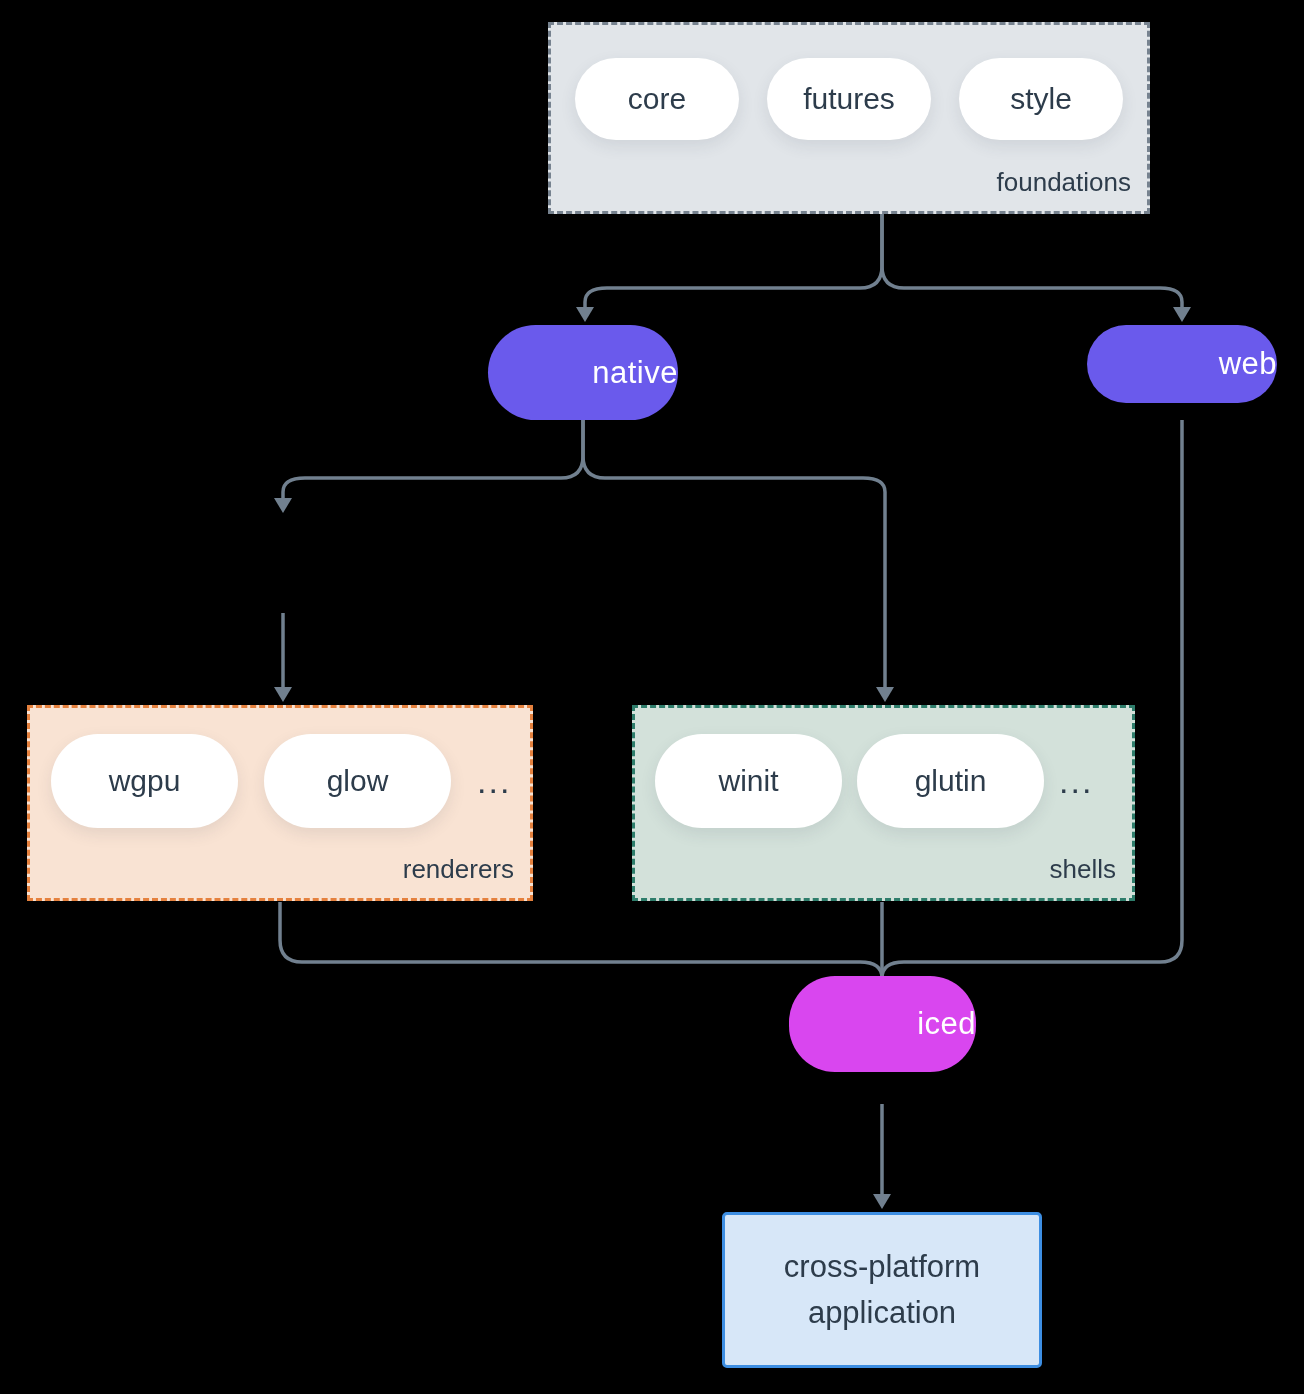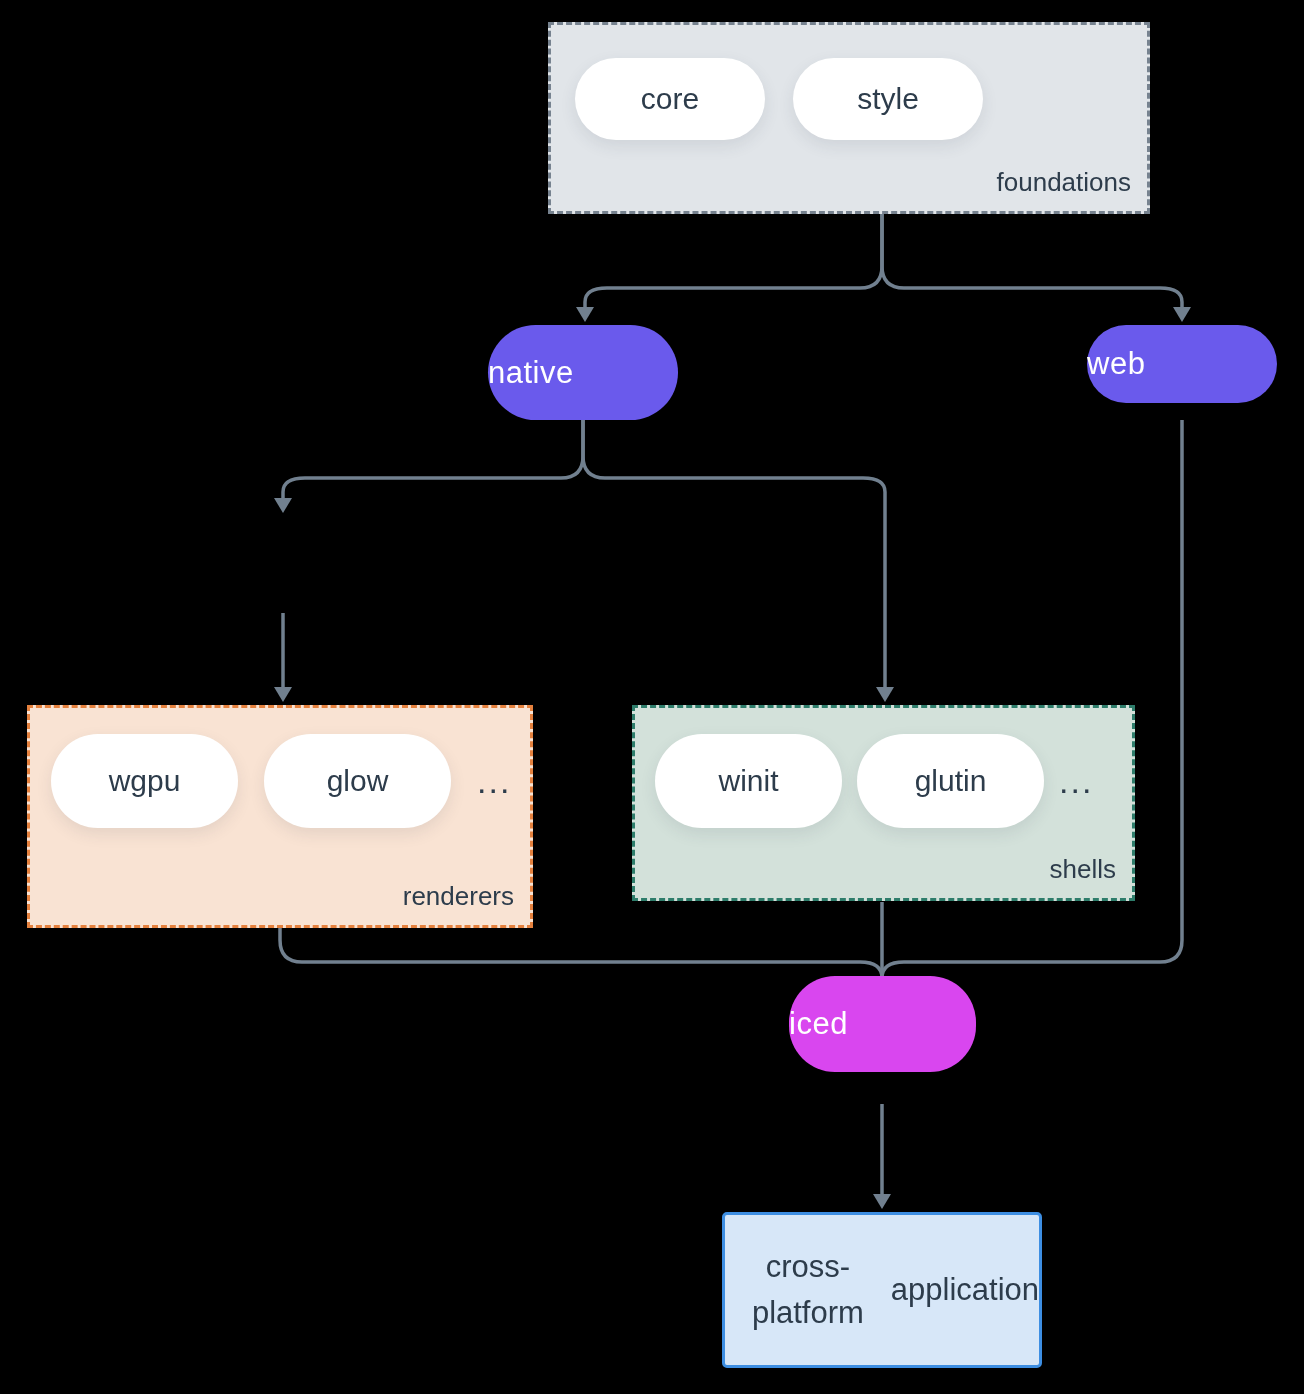--- a/index.html
+++ b/index.html
@@ -6,52 +6,52 @@
   body{
     width:1304px;height:1394px;background:#000;
     font-family:"Liberation Sans",sans-serif;
     position:relative;overflow:hidden;
   }
   .stage{position:absolute;inset:0;}
   svg.arrows{position:absolute;left:0;top:0;}
 
   .group{position:absolute;border:3px dashed;box-sizing:border-box;}
   .group-foundations{left:548px;top:22px;width:602px;height:192px;background:#E1E5E9;border-color:#76828F;}
-  .group-renderers{left:27px;top:705px;width:506px;height:223px;background:#F9E3D3;border-color:#E5813E;}
+  .group-renderers{left:27px;top:705px;width:506px;height:196px;background:#F9E3D3;border-color:#E5813E;}
   .group-shells{left:632px;top:705px;width:503px;height:196px;background:#D3E1DA;border-color:#2E7D6B;}
 
   .row{display:flex;align-items:flex-start;}
   .group-foundations .row{padding:33px 24px 0;gap:28px;}
   .group-renderers .row{padding:26px 0 0 21px;gap:26px;}
   .group-shells .row{padding:26px 0 0 20px;gap:15px;}
 
   .pill-white{
     background:#fff;border-radius:999px;display:flex;align-items:center;justify-content:center;
     color:#2D3C4B;font-size:30px;box-shadow:0 6px 16px rgba(45,60,75,.10);
   }
   .group-foundations .pill-white{width:190px;height:82px;}
   .group-renderers .pill-white,.group-shells .pill-white{width:187px;height:94px;}
 
   .dots{height:94px;display:flex;align-items:center;color:#2D3C4B;font-size:34px;letter-spacing:2px;}
 
   .group-label{position:absolute;right:16px;bottom:13px;font-size:26px;color:#2D3C4B;}
 
   .node{
-    position:absolute;display:flex;align-items:center;justify-content:flex-start;
+    position:absolute;display:flex;align-items:center;justify-content:flex-end;
     color:#fff;font-size:31px;border-radius:999px;letter-spacing:.5px;
   }
   .node-native{left:488px;top:325px;width:190px;height:95px;background:#6A5AEC;}
   .node-web{left:1087px;top:325px;width:190px;height:78px;background:#6A5AEC;}
   .node-graphics{left:188px;top:516px;width:190px;height:97px;background:#E5813E;}
   .node-iced{left:789px;top:976px;width:187px;height:96px;background:#d946ef;border-radius:46px;}
 
   .app-box{
     position:absolute;left:722px;top:1212px;width:320px;height:156px;box-sizing:border-box;
     background:#D7E7F8;border:3px solid #3D8EE2;border-radius:5px;
-    display:flex;flex-direction:row;align-items:center;justify-content:center;
+    display:flex;flex-direction:column;align-items:center;justify-content:center;
     color:#2D3C4B;font-size:31px;line-height:46px;text-align:center;
   }
 </style>
 </head>
 <body>
 
 <div class="stage">
 
   <svg class="arrows" width="1304" height="1394" viewBox="0 0 1304 1394">
     <g fill="none" stroke="#71808F" stroke-width="3.5" stroke-linejoin="round" stroke-linecap="butt">
@@ -78,20 +78,23 @@
       <path d="M274,687 L292,687 L283,702 Z"></path>
       <path d="M873,992 L891,992 L882,1007 Z"></path>
       <path d="M873,1194 L891,1194 L882,1209 Z"></path>
     </g>
   </svg>
 
   <div class="group group-foundations">
     <div class="row">
       <div class="pill-white">
         <span>core</span>
+      </div>
+      <div class="pill-white">
+        <span>futures</span>
       </div>
       <div class="pill-white">
         <span>style</span>
       </div>
     </div>
     <div class="group-label">foundations</div>
   </div>
 
   <div class="node node-native">
     <span>native</span>

